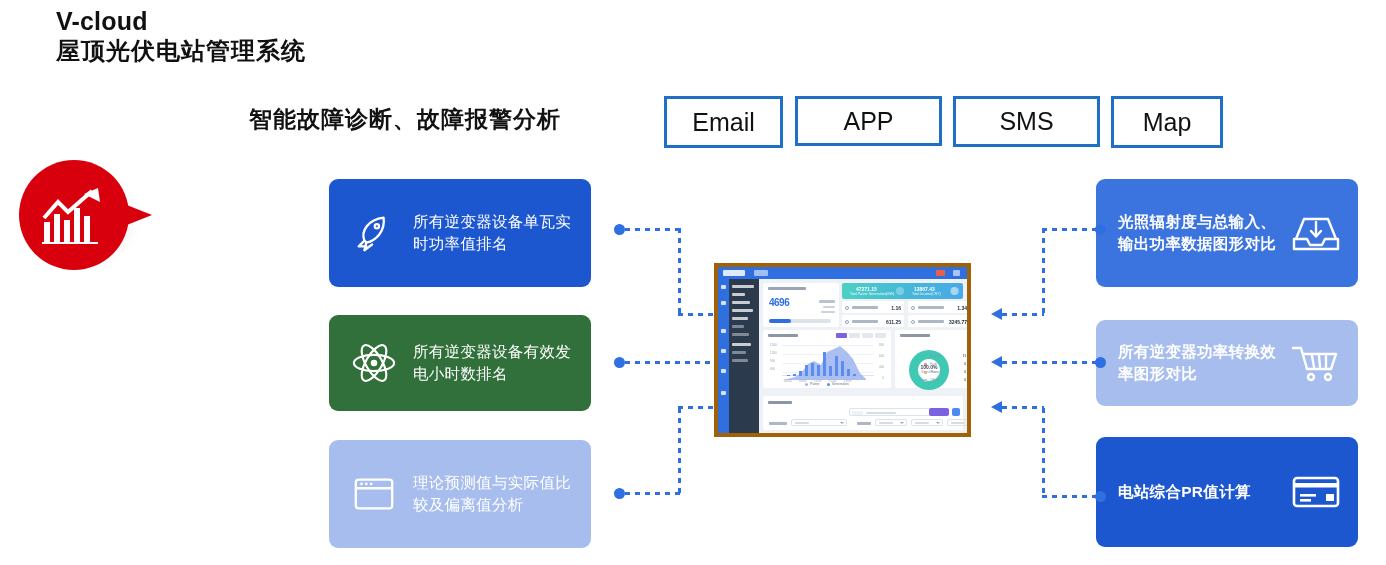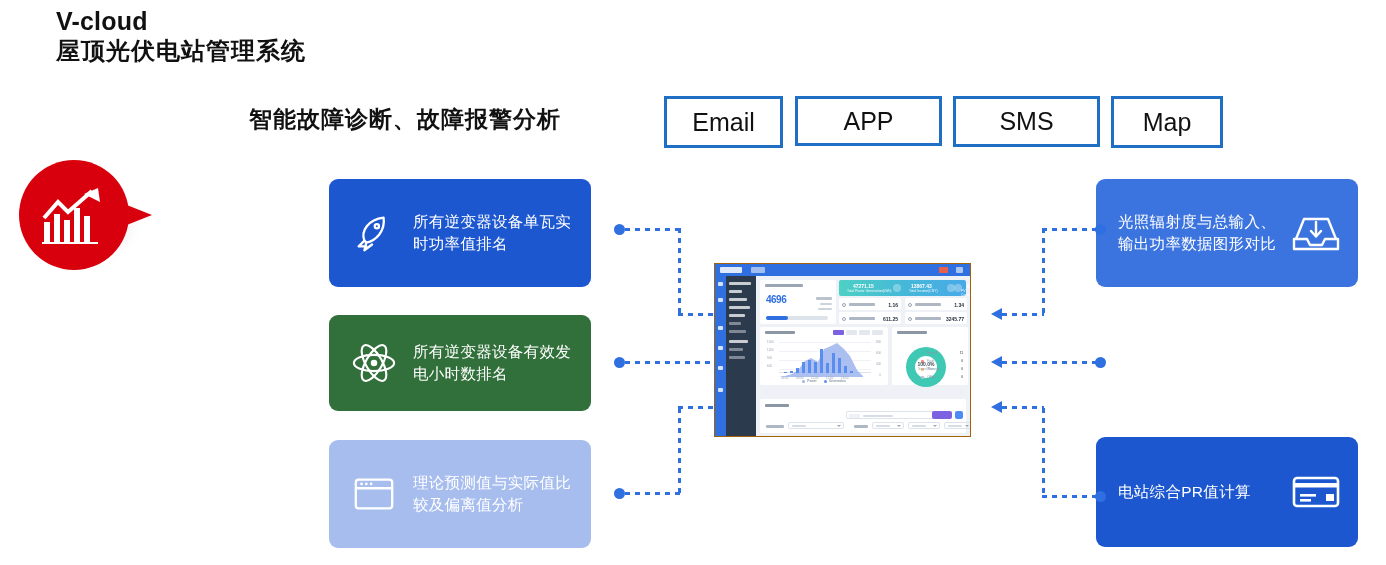--- a/index.html
+++ b/index.html
@@ -58,21 +58,21 @@
   .card{
     position:absolute;border-radius:9px;box-sizing:border-box;
     display:flex;align-items:center;color:#fff;
   }
   .card.left{padding:0 14px 0 22px;}
   .card.right{padding:0 16px 0 22px;justify-content:space-between;}
   .card-ico{flex:0 0 auto;width:46px;height:46px;}
   .card-ico.r{width:52px;height:44px;}
   .card-txt{font-size:15.5px;line-height:22px;letter-spacing:.3px;}
   .card.left .card-txt{margin-left:16px;}
-  .card.right .card-txt{margin-right:10px;}
+  .card.right .card-txt{margin-right:10px;font-weight:bold;}
 
   
   .conn{position:absolute;}
   .conn .seg{position:absolute;background-repeat:repeat;}
   .seg.h{
     height:3px;
     background-image:linear-gradient(to right,#2F6FE0 0 5px,transparent 5px 10px);
     background-size:10px 3px;
   }
   .seg.v{
@@ -81,21 +81,21 @@
     background-size:3px 10px;
   }
   .dot{position:absolute;width:11px;height:11px;border-radius:50%;background:#2F6FE0;}
   .arrow{position:absolute;width:0;height:0;border-top:6px solid transparent;border-bottom:6px solid transparent;}
   .arrow.r{border-left:11px solid #2F6FE0;}
   .arrow.l{border-right:11px solid #2F6FE0;}
 
   
   .dash{
     position:absolute;left:714px;top:263px;width:257px;height:174px;
-    background:#fff;border:1px solid #a16207;box-sizing:border-box;overflow:hidden;
+    background:#fff;border:4px solid #a16207;box-sizing:border-box;overflow:hidden;
   }
   .dash-top{position:absolute;left:0;top:0;right:0;height:12px;background:#2f6fe0;}
   .dash-top .logo{position:absolute;left:5px;top:3px;width:22px;height:6px;background:rgba(255,255,255,.85);border-radius:1px;}
   .dash-top .tab{position:absolute;left:36px;top:3px;width:14px;height:6px;background:rgba(255,255,255,.55);border-radius:1px;}
   .dash-top .usr{position:absolute;right:22px;top:3px;width:9px;height:6px;background:#e8604c;border-radius:1px;}
   .dash-top .usr2{position:absolute;right:7px;top:3px;width:7px;height:6px;background:rgba(255,255,255,.6);border-radius:1px;}
   .dash-rail{position:absolute;left:0;top:12px;width:11px;bottom:0;background:#2f6fe0;}
   .rail-i{position:absolute;left:3px;width:5px;height:4px;background:rgba(255,255,255,.8);border-radius:1px;}
   .dash-nav{position:absolute;left:11px;top:12px;width:30px;bottom:0;background:#2b3a4d;}
   .nav-i{position:absolute;left:3px;height:3px;background:rgba(255,255,255,.75);border-radius:1px;}
@@ -238,20 +238,33 @@
     <svg class="card-ico r" viewBox="0 0 52 44">
       <g fill="none" stroke="#fff" stroke-width="2.4" stroke-linejoin="round" stroke-linecap="round">
         <path d="M6 28 L14 8 L38 8 L46 28"></path>
         <path d="M4 28 L17 28 L20 34 L32 34 L35 28 L48 28 L48 38 L4 38 Z"></path>
         <line x1="26" y1="11" x2="26" y2="25"></line>
         <polyline points="21,20 26,25.5 31,20"></polyline>
       </g>
     </svg>
   </div>
 
+  <div class="card right" style="left:1096px;top:320px;width:262px;height:86px;background:#A7BDEE;">
+    <div class="card-txt">所有逆变器功率转换效率图形对比</div>
+    <svg class="card-ico r" viewBox="0 0 52 44">
+      <g fill="none" stroke="#fff" stroke-width="2.4" stroke-linejoin="round" stroke-linecap="round">
+        <polyline points="3,7 11,7 17,28 41,28 46,13 13,13"></polyline>
+        <circle cx="21" cy="36" r="3"></circle>
+        <circle cx="38" cy="36" r="3"></circle>
+        <line x1="22" y1="15" x2="24" y2="26"></line>
+        <line x1="29" y1="15" x2="30" y2="26"></line>
+        <line x1="36" y1="15" x2="36" y2="26"></line>
+      </g>
+    </svg>
+  </div>
 
   <div class="card right" style="left:1096px;top:437px;width:262px;height:110px;background:#1D57D0;">
     <div class="card-txt">电站综合PR值计算</div>
     <svg class="card-ico r" viewBox="0 0 52 44">
       <rect x="4" y="8" width="44" height="28" rx="3" fill="none" stroke="#fff" stroke-width="2.6"></rect>
       <rect x="4" y="13" width="44" height="4.5" fill="#fff"></rect>
       <rect x="10" y="24" width="16" height="2.6" fill="#fff"></rect>
       <rect x="10" y="29" width="11" height="2.6" fill="#fff"></rect>
       <rect x="36" y="24" width="8" height="7" fill="#fff"></rect>
     </svg>

